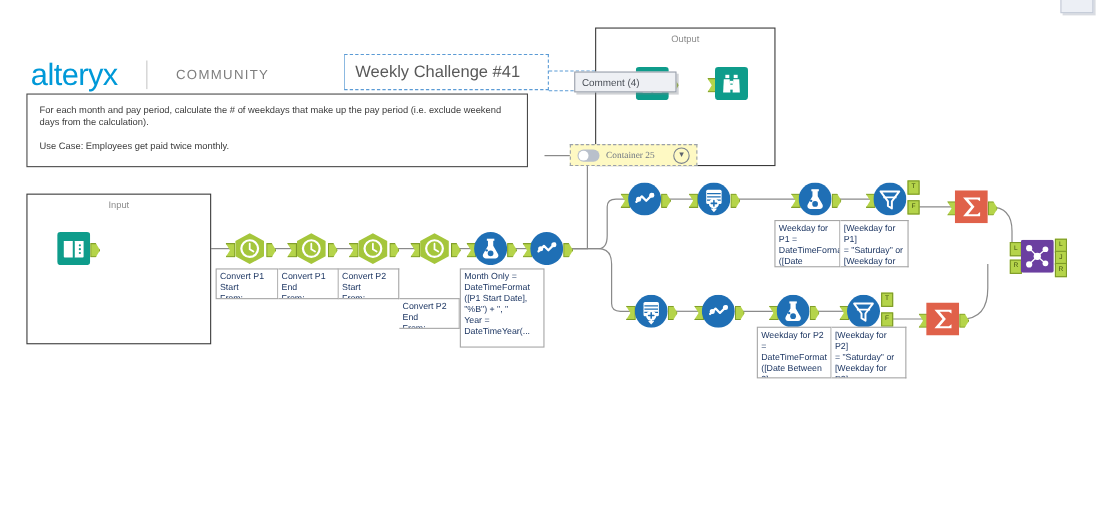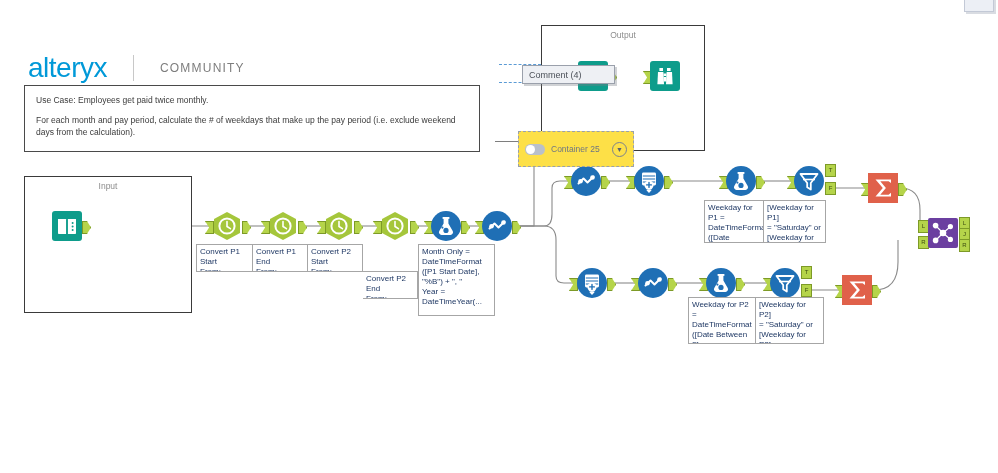--- a/index.html
+++ b/index.html
@@ -30,23 +30,23 @@
   .usecase p:last-child{margin-bottom:0;}
 
   
   .container-box{position:absolute;border:1px solid #3a3a3a;background:#fff;box-sizing:border-box;}
   .container-title{position:absolute;width:100%;text-align:center;top:4px;
                    font-size:8.5px;color:#8d8d8d;}
   #input-container{left:24px;top:176px;width:168px;height:137px;}
   #output-container{left:541px;top:25px;width:164px;height:126px;}
 
   
-  .c25{position:absolute;left:518px;top:131px;width:116px;height:36px;
-       border:1px dashed #9aa0ab;background:#fde047;box-sizing:border-box;
-       display:flex;align-items:center;padding:0 6px;gap:6px;}
+  .c25{position:absolute;left:518px;top:131px;width:116px;height:20px;
+       border:1px dashed #9aa0ab;background:#fef9c3;box-sizing:border-box;
+       display:flex;align-items:center;padding:0 6px;gap:6px;font-family:Liberation Serif, serif;}
   .c25-toggle{width:20px;height:11px;border-radius:6px;background:#b9c0cb;position:relative;flex:0 0 auto;}
   .c25-toggle:after{content:"";position:absolute;left:1px;top:1px;width:9px;height:9px;
                     border-radius:50%;background:#fff;}
   .c25-label{font-size:8.5px;color:#6f7682;flex:1 1 auto;}
   .c25-chev{width:13px;height:13px;border-radius:50%;border:1px solid #7b828e;
             display:flex;align-items:center;justify-content:center;color:#5c626c;font-size:7px;}
   .c25-line{position:absolute;left:495px;top:141px;width:24px;height:1px;background:#7e7e7e;}
 
   
   .comment4{position:absolute;left:522px;top:65px;width:93px;height:19px;
@@ -88,26 +88,29 @@
   <div class="stray">
     
   </div>
 
   <div class="brand">
     <div class="brand-alteryx">alteryx</div>
     <div class="brand-sep"></div>
     <div class="brand-community">COMMUNITY</div>
   </div>
 
+  <div class="wc-tab">
+    <span>Weekly Challenge #41</span>
+  </div>
   <div class="wc-tail"></div>
   <div class="wc-tail2"></div>
 
   <div class="usecase">
+    <p>For each month and pay period, calculate the # of weekdays that make up the pay period (i.e. exclude weekend days from the calculation).</p>
     <p>Use Case: Employees get paid twice monthly.</p>
-    <p>For each month and pay period, calculate the # of weekdays that make up the pay period (i.e. exclude weekend days from the calculation).</p>
   </div>
 
   <svg class="wires">
     <g stroke="#8a8a8a" stroke-width="1.1" fill="none">
 
       <path d="M88,226 L212,226"></path>
 
       <path d="M248,226 L268,226"></path>
       <path d="M304,226 L324,226"></path>
       <path d="M360,226 L380,226"></path>

